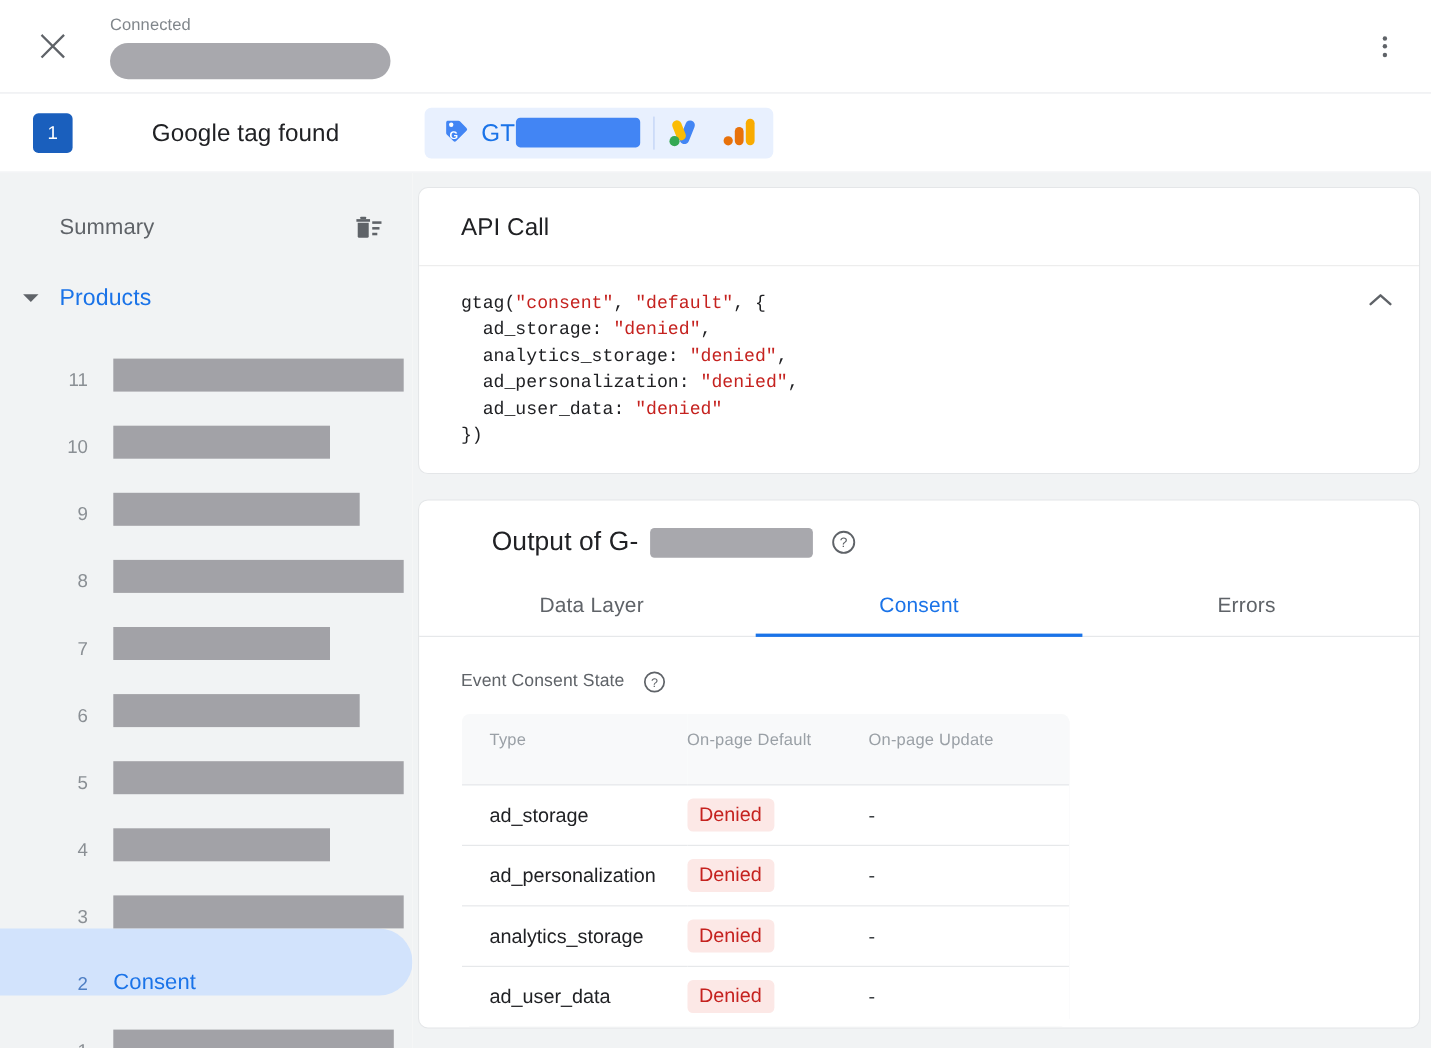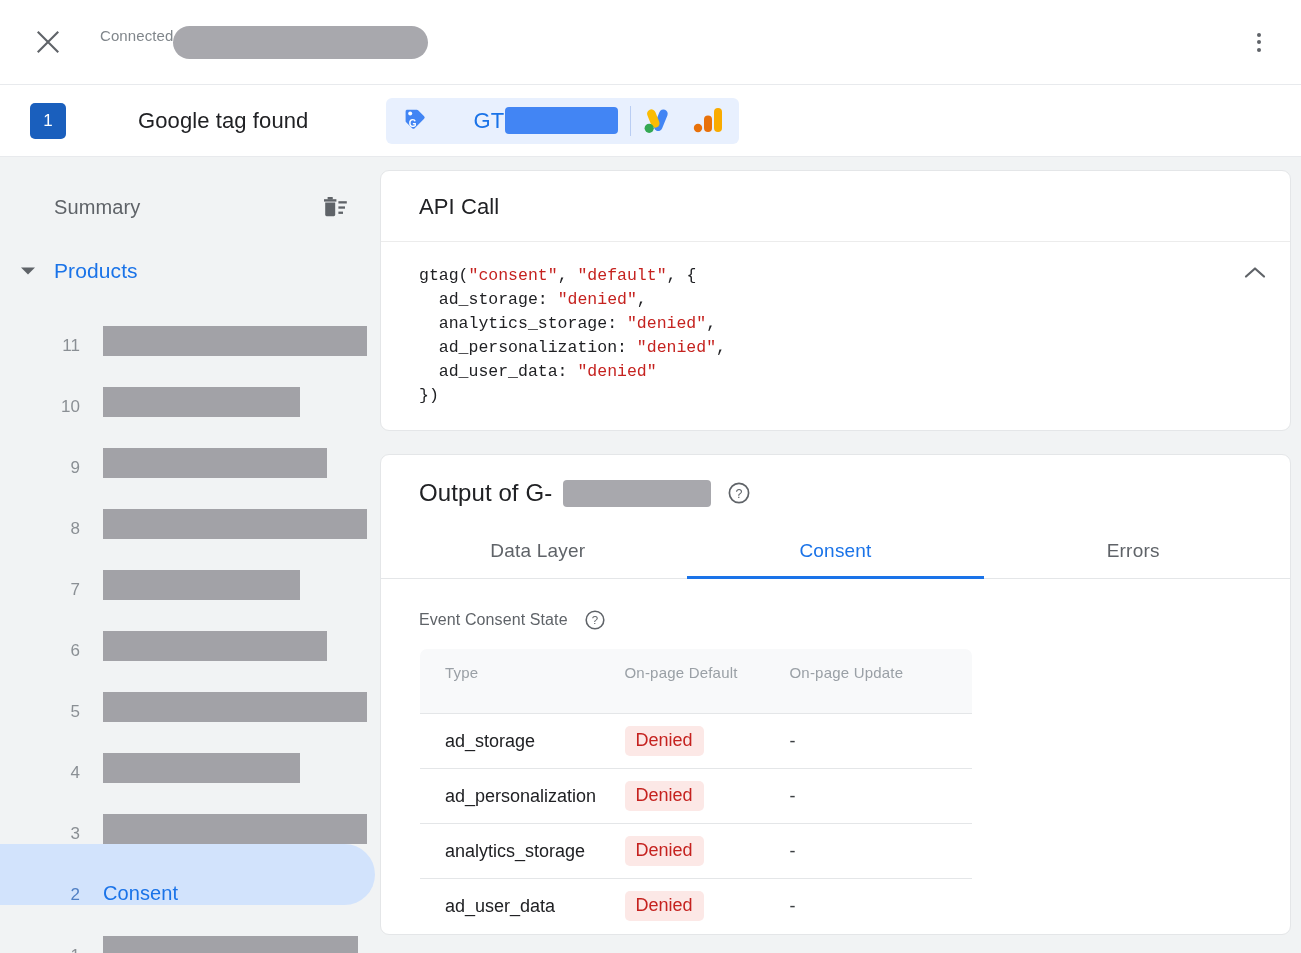--- a/index.html
+++ b/index.html
@@ -22,21 +22,21 @@
   .close-btn {
     width: 48px; height: 48px;
     margin-left: 24px;
     display: flex; align-items: center; justify-content: center;
     cursor: pointer;
     border-radius: 50%;
   }
   .close-btn svg { display: block; }
   .conn-block {
     margin-left: 28px;
-    display: flex; flex-direction: row;
+    display: flex; flex-direction: column;
     justify-content: center;
   }
   .conn-label {
     font-size: 15px;
     color: #80868b;
     line-height: 20px;
     margin-bottom: 6px;
     letter-spacing: .1px;
   }
   .redact-pill {
@@ -95,21 +95,20 @@
     align-items: center;
     padding: 0 14px;
     gap: 0px;
     cursor: pointer;
   }
   .gtag-icon { flex: none; margin-right: 10px; }
   .gt-text {
     font-size: 22px;
     color: #1a73e8;
     letter-spacing: .3px;
-    margin-left: 36px;
   }
   .gt-redact {
     width: 113px; height: 27px;
     background: #4285f4;
     border-radius: 4px;
     margin-right: 12px;
   }
   .chip-div {
     width: 1px; height: 30px;
     background: #b9cdf3;
@@ -234,20 +233,21 @@
     display: flex; align-items: center; justify-content: center;
     cursor: pointer;
   }
 
   
   .out-head {
     display: flex;
     align-items: center;
     padding: 24px 24px 19px 38px;
     gap: 10px;
+    margin-left: 28px;
   }
   .out-title {
     font-size: 24px;
     color: #202124;
     letter-spacing: .1px;
   }
   .out-redact {
     width: 148px; height: 27px;
     background: #a8a8ad;
     border-radius: 4px;

